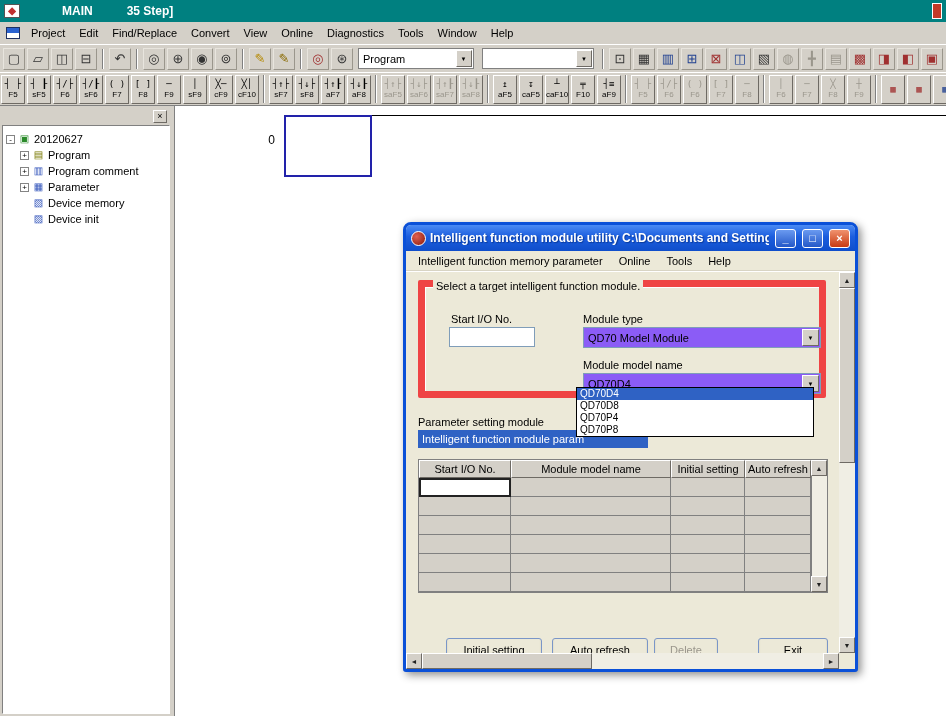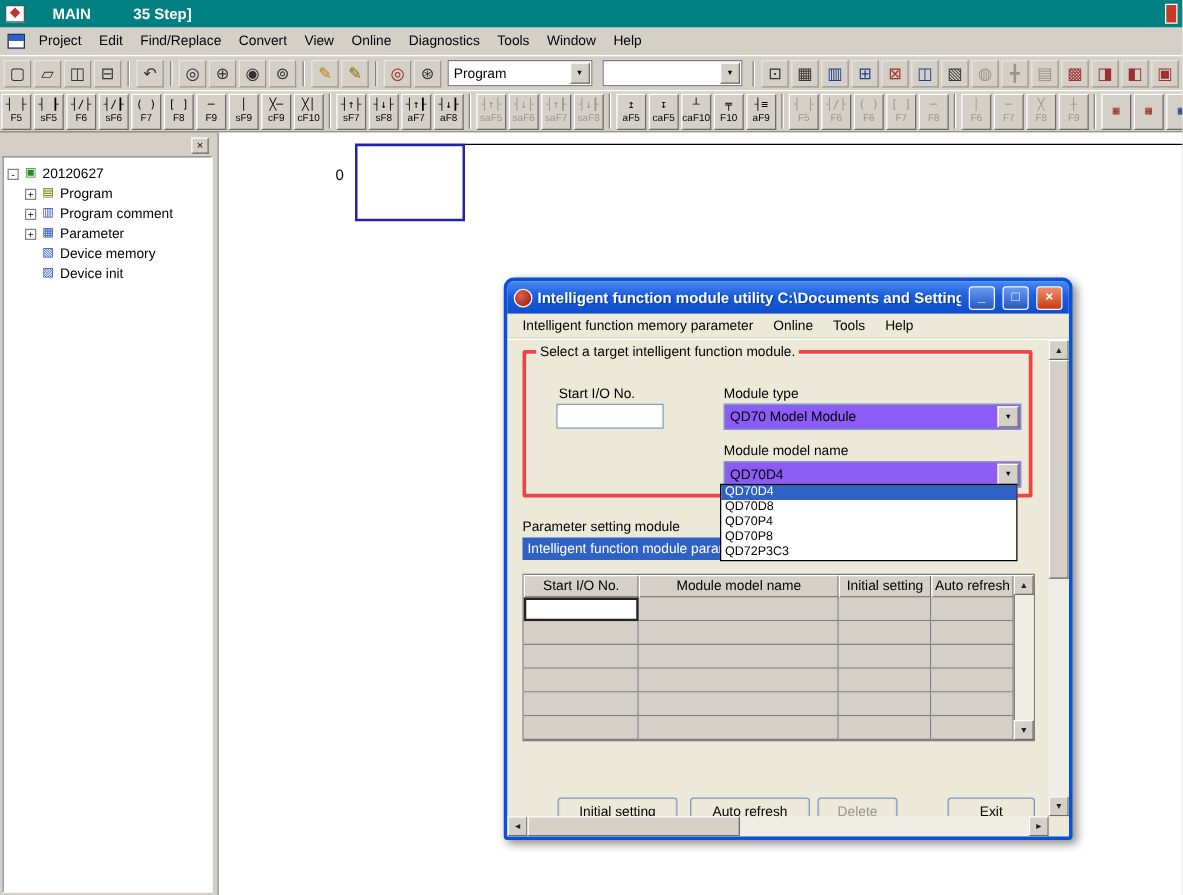--- a/index.html
+++ b/index.html
@@ -4,21 +4,21 @@
 <style>
   *{box-sizing:border-box;margin:0;padding:0}
   html,body{width:946px;height:716px}
   body{position:relative;overflow:hidden;background:#d4d0c8;font-family:"Liberation Sans",sans-serif;font-size:11px;color:#000}
   .grp{display:flex;align-items:center}
 
   
   .titlebar{position:absolute;left:0;top:0;width:946px;height:22px;background:#008080;display:flex;align-items:center;gap:6px;padding:0 4px;color:#fff;font-weight:bold;font-size:12px;overflow:hidden}
   .app-icon{width:16px;height:14px;background:#fff;border:1px solid #555;color:#c03030;font-size:10px;line-height:12px;text-align:center;flex:none}
   .title-text{white-space:nowrap}
-  .title-main{margin-left:16px}
+  .title-main{margin-left:36px}
   .title-step{margin-left:28px}
   .title-close{margin-left:auto;width:10px;height:16px;background:#c23a28;border:1px solid #fff;flex:none}
 
   
   .menubar{position:absolute;left:0;top:22px;width:946px;height:22px;background:#d4d0c8;display:flex;align-items:center;padding-left:2px}
   .mdi-icon{width:14px;height:12px;border:1px solid #203060;background:linear-gradient(180deg,#2a62d0 0,#2a62d0 5px,#fff 5px);margin:0 4px;flex:none}
   .menu-item{padding:3px 7px;white-space:nowrap}
 
   
   .toolbar{position:absolute;left:0;width:946px;background:#d4d0c8;display:flex;align-items:center;overflow:hidden;border-top:1px solid #fff}
@@ -58,21 +58,21 @@
   .dialog{position:absolute;left:403px;top:222px;width:455px;height:450px;border:3px solid #0a50d8;border-radius:8px 8px 3px 3px;background:#ece9d8;box-shadow:3px 3px 8px rgba(0,0,0,.45);z-index:100;display:flex;flex-direction:column}
   .dlg-titlebar{height:26px;background:linear-gradient(180deg,#4a8af4 0%,#1c5ede 45%,#0f4ecb 100%);border-radius:5px 5px 0 0;display:flex;align-items:center;gap:4px;padding:0 5px;color:#fff;font-weight:bold;font-size:12px}
   .dlg-ico{width:15px;height:15px;border-radius:50%;background:radial-gradient(circle at 35% 35%,#e06050,#8a1808);border:1px solid #fff;flex:none}
   .dlg-title{flex:1;white-space:nowrap;overflow:hidden;text-shadow:1px 1px 1px #0a3a9a}
   .dlg-btn{width:21px;height:19px;border:1px solid #fff;border-radius:3px;margin-left:2px;display:flex;align-items:center;justify-content:center;color:#fff;font-size:11px;font-weight:bold;background:linear-gradient(180deg,#6a9af0,#2458c8);flex:none}
   .dlg-btn.close{background:linear-gradient(180deg,#f0926e,#c83a12)}
   .dlg-menubar{height:20px;background:#ece9d8;display:flex;align-items:center;padding-left:4px;border-bottom:1px solid #d8d4c4}
   .dlg-menu-item{padding:2px 8px;white-space:nowrap}
   .dlg-client{position:relative;flex:1;background:#ece9d8;overflow:hidden;border-top:1px solid #fff}
 
-  .groupbox{position:absolute;left:12px;top:8px;width:408px;height:118px;border:3px solid #ef4444;border-radius:2px;box-shadow:inset 1px 1px 0 #fff}
+  .groupbox{position:absolute;left:12px;top:8px;width:408px;height:118px;border:7px solid #ef4444;border-radius:2px;box-shadow:inset 1px 1px 0 #fff}
   .group-title{position:absolute;left:8px;top:-7px;background:#ece9d8;padding:0 3px;white-space:nowrap}
   .flabel{position:absolute;white-space:nowrap}
   .lbl-startio{left:26px;top:26px}
   .input-startio{position:absolute;left:24px;top:40px;width:86px;height:20px;border:1px solid #7f9db9;background:#fff;font-family:"Liberation Sans",sans-serif;font-size:11px;padding:0 3px}
   .lbl-modtype{left:158px;top:26px}
   .lbl-modname{left:158px;top:72px}
   .dcombo{position:absolute;height:21px;background:#8b5cf6;border:1px solid #7f9db9;display:flex;align-items:center}
   .combo-modtype{left:158px;top:40px;width:238px}
   .combo-modname{left:158px;top:86px;width:238px}
   .dcombo .txt{flex:1;padding:0 4px;white-space:nowrap;overflow:hidden}
@@ -455,21 +455,20 @@
 
       <span class="param-label">Parameter setting module</span>
       <div class="param-caption">Intelligent function module param</div>
 
       <div class="droplist">
 
       <div class="opt">QD70D4</div>
           <div class="opt">QD70D8</div>
           <div class="opt">QD70P4</div>
           <div class="opt">QD70P8</div>
-          <div class="opt">QD72P3C3</div>
         </div>
 
       <div class="modtable">
         <div class="mt-head">
 
         <div class="mt-hcell">Start I/O No.</div>
             <div class="mt-hcell">Module model name</div>
             <div class="mt-hcell">Initial setting</div>
             <div class="mt-hcell">Auto refresh</div>
           </div>

